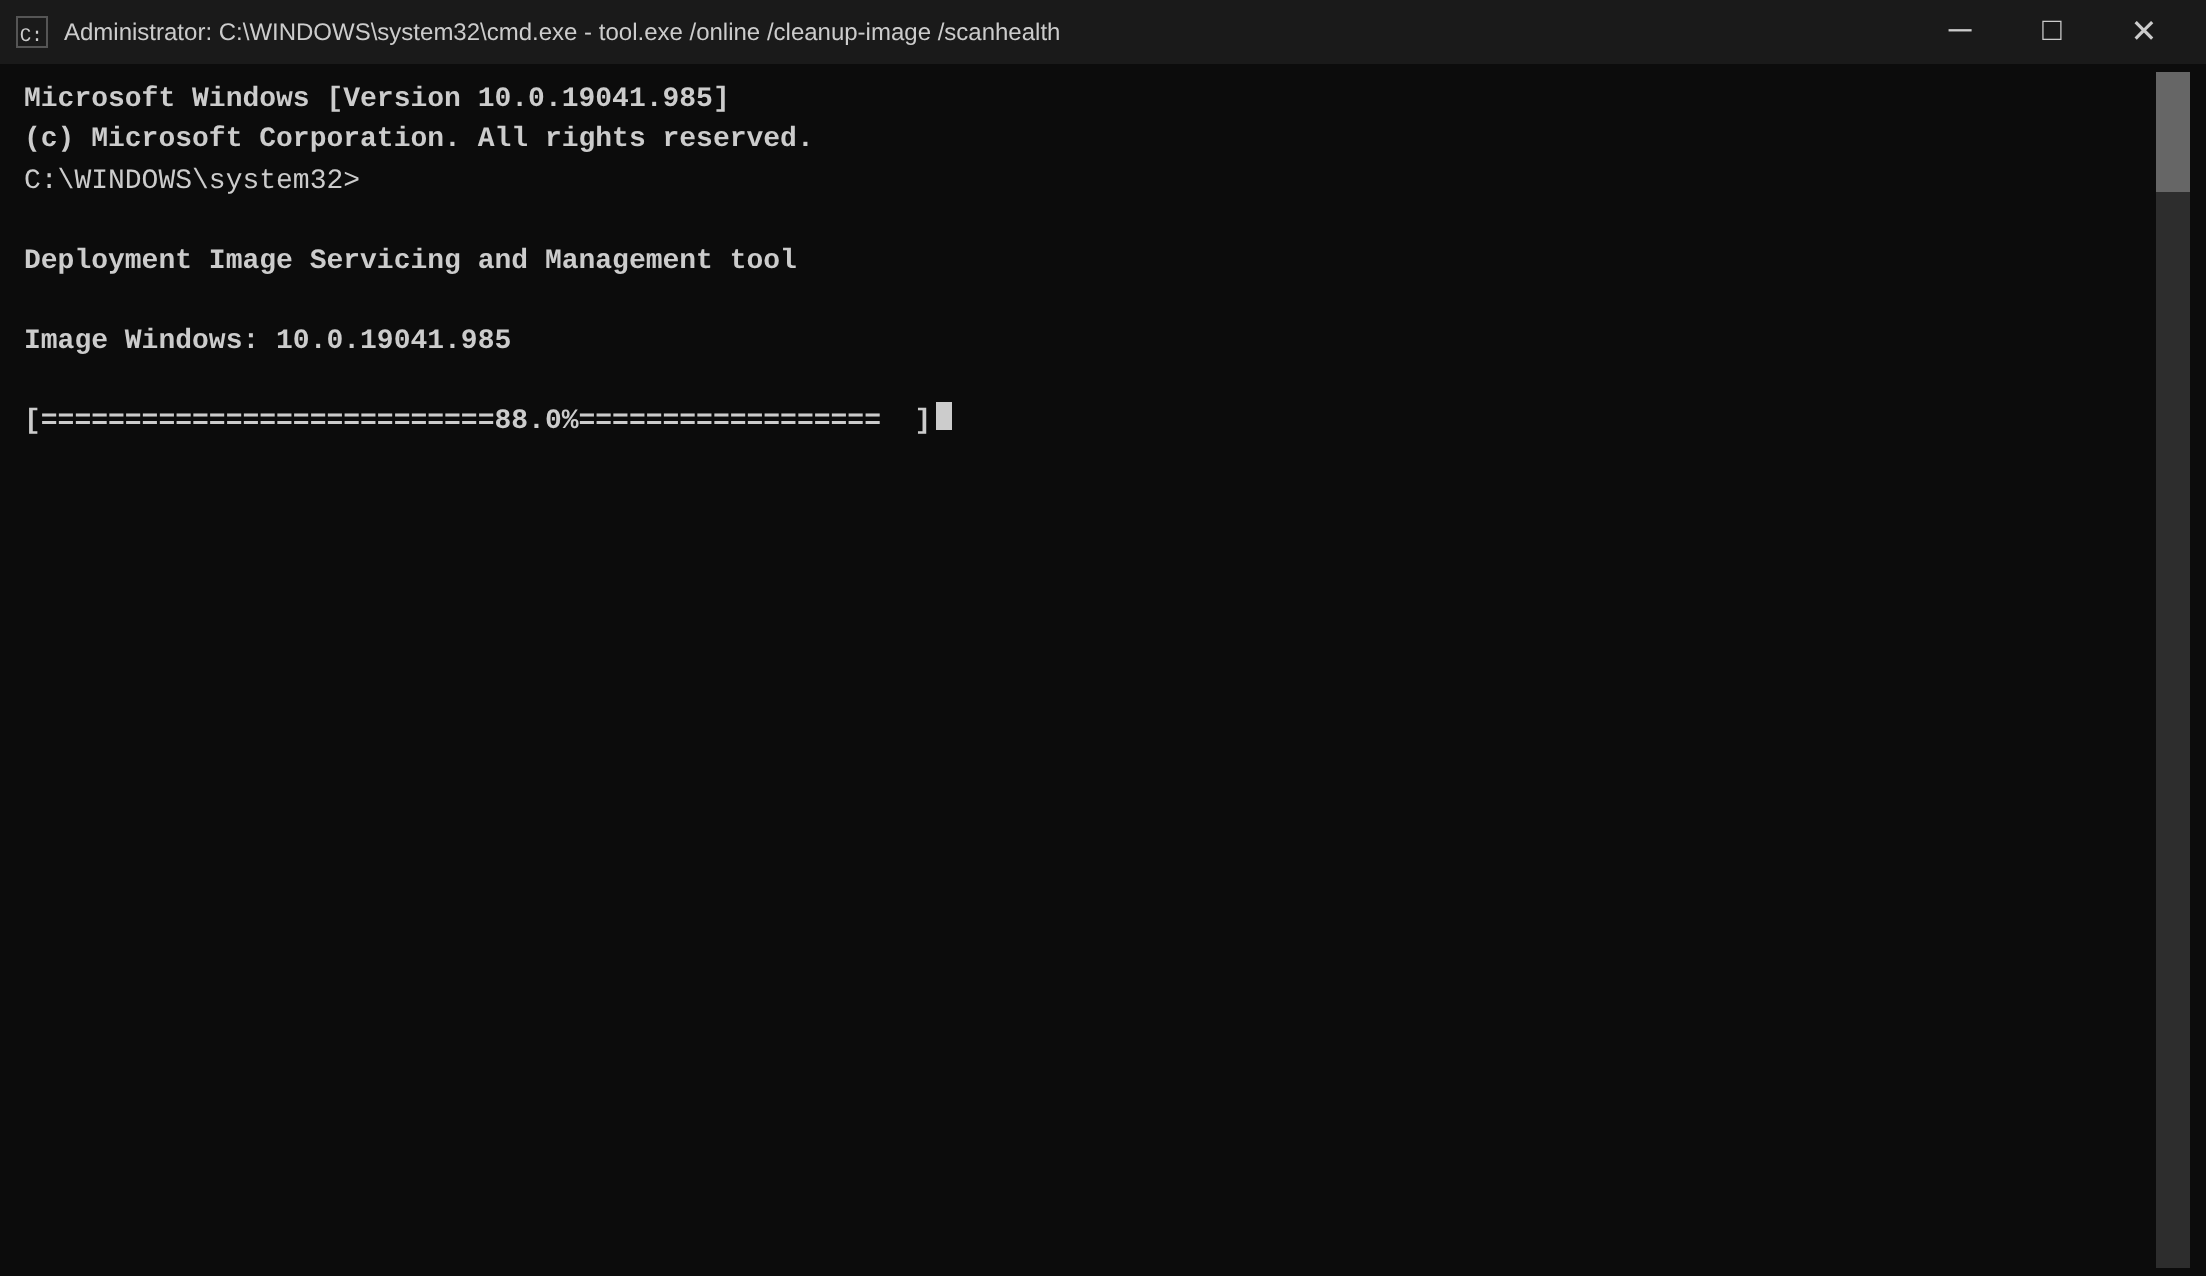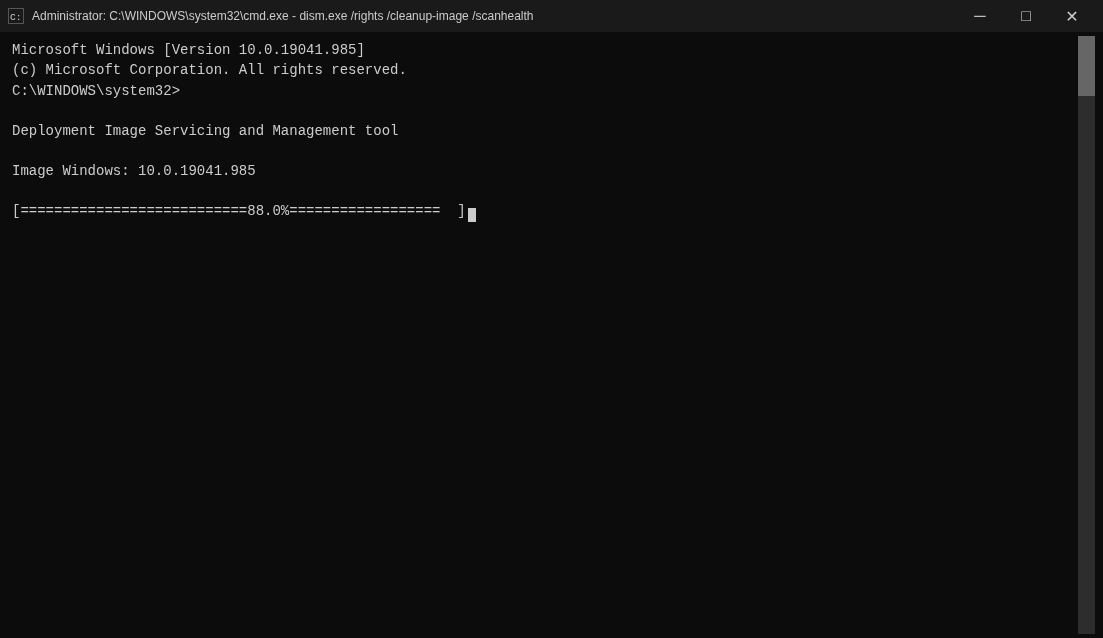--- a/index.html
+++ b/index.html
@@ -111,20 +111,21 @@
       background: #666;
       position: absolute;
       top: 0;
     }
 
     .line {
       white-space: pre;
       color: #cccccc;
       font-size: 14px;
       line-height: 1.45;
+      font-weight: bold;
     }
 
     .command-line {
       display: flex;
       align-items: flex-end;
       gap: 20px;
     }
 
     .prompt {
       color: #cccccc;
@@ -136,21 +137,21 @@
       display: inline;
       border: 2px solid #cc0000;
       padding: 1px 3px;
       color: #cccccc;
       font-size: 14px;
       font-family: 'Courier New', Courier, monospace;
     }
 
     .progress-line {
       display: flex;
-      align-items: flex-end;
+      align-items: flex-start;
     }
 
     .cursor {
       display: inline-block;
       width: 8px;
       height: 14px;
       background: #cccccc;
       margin-left: 2px;
       vertical-align: middle;
       animation: blink 1s step-end infinite;
@@ -170,21 +171,21 @@
 
 <div class="window">
   <div class="title-bar">
     <div class="title-bar-left">
       <div class="cmd-icon">
         <svg viewBox="0 0 16 16" fill="none" xmlns="http://www.w3.org/2000/svg">
           <rect width="16" height="16" fill="#1a1a1a"></rect>
           <text x="1" y="13" font-size="11" fill="#cccccc" font-family="Courier New">C:</text>
         </svg>
       </div>
-      <span class="title-text">Administrator: C:\WINDOWS\system32\cmd.exe - dism.exe  /rights /cleanup-image /scanhealth</span>
+      <span class="title-text">Administrator: C:\WINDOWS\system32\cmd.exe - tool.exe  /online /cleanup-image /scanhealth</span>
     </div>
     <div class="title-bar-controls">
       <button class="title-btn">─</button>
       <button class="title-btn">□</button>
       <button class="title-btn close">✕</button>
     </div>
   </div>
 
   <div class="console-area">
     <div class="console-content">

